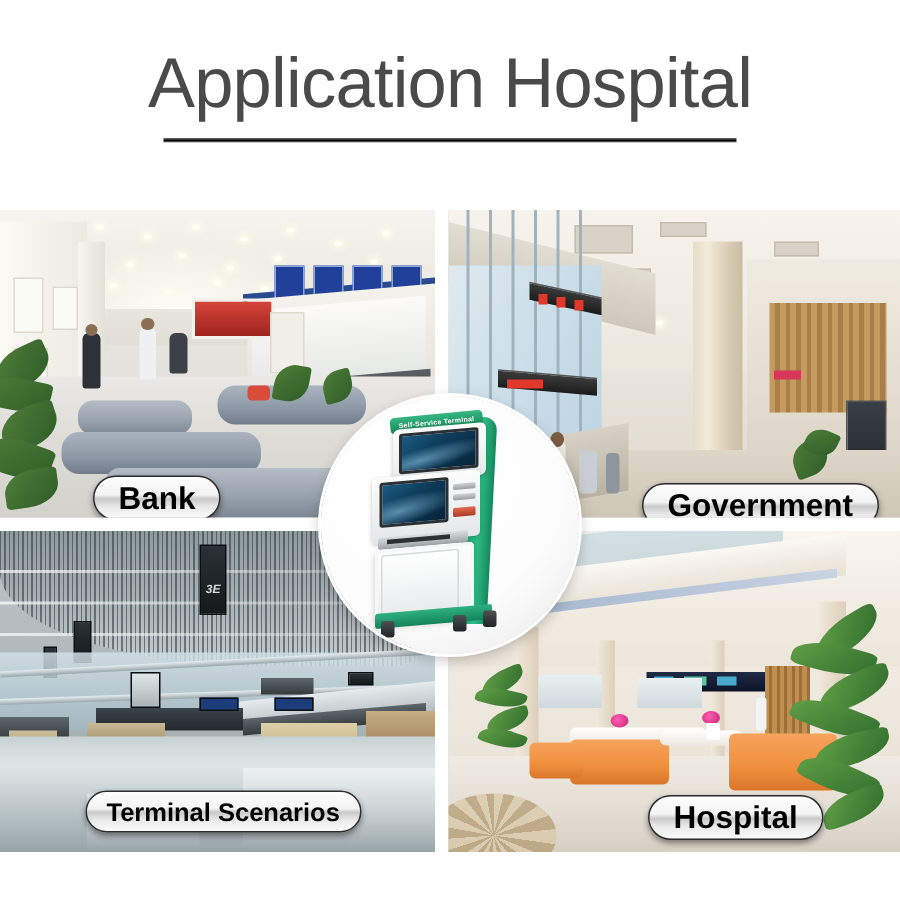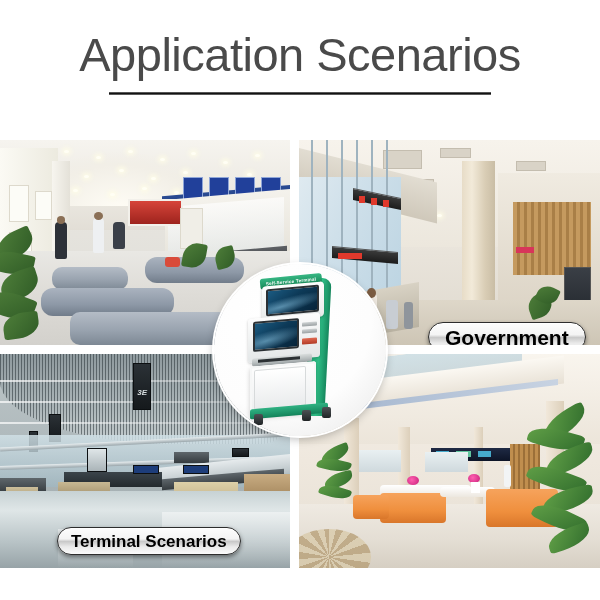--- a/index.html
+++ b/index.html
@@ -237,21 +237,21 @@
   #pill-gov{ left:428px; top:322px; }
   #pill-term{ left:57px; top:527px; }
   #pill-hos{ left:432px; top:530px; }
 </style>
 </head>
 <body>
 
 <div id="page">
 
   <div id="header">
-    <div id="page-title">Application Scenarios</div>
+    <div id="page-title">Application Hospital</div>
     <div id="title-rule"></div>
   </div>
 
   <div id="grid">
 
     <div class="panel tl">
       <div class="scene bank">
         <div class="bk-ceil"></div>
         <div class="bk-ceilarc"></div>
         <div class="dot" style="left:12%;top:7%"></div>
@@ -303,20 +303,21 @@
         <div class="bk-plantL">
           <div class="leaf" style="left:10%;top:8%;width:50%;height:20%;transform:rotate(-25deg)"></div>
           <div class="leaf" style="left:2%;top:24%;width:58%;height:18%;transform:rotate(12deg)"></div>
           <div class="leaf" style="left:16%;top:40%;width:52%;height:22%;transform:rotate(-18deg)"></div>
           <div class="leaf" style="left:0%;top:58%;width:62%;height:20%;transform:rotate(20deg)"></div>
           <div class="leaf" style="left:20%;top:74%;width:48%;height:20%;transform:rotate(-8deg)"></div>
         </div>
         <div class="leaf" style="left:63%;top:50%;width:8%;height:12%;transform:rotate(10deg)"></div>
         <div class="leaf" style="left:74%;top:52%;width:7%;height:10%;transform:rotate(-14deg)"></div>
       </div>
+      <div class="pill" id="pill-bank" style="position:absolute;left:62px;top:177px">Bank</div>
     </div>
 
     <div class="panel tr">
       <div class="scene gov">
         <div class="gv-ceil"></div>
         <div class="gv-vent" style="left:28%;top:5%;width:13%;height:9%"></div>
         <div class="gv-vent" style="left:47%;top:4%;width:10%;height:5%"></div>
         <div class="gv-vent" style="left:24%;top:20%;width:7%;height:5%"></div>
         <div class="gv-vent" style="left:36%;top:19%;width:9%;height:4%"></div>
         <div class="gv-vent" style="left:72%;top:10%;width:10%;height:5%"></div>
@@ -431,20 +432,21 @@
           <div class="hsleaf" style="left:22%;top:2%;width:58%;height:15%;transform:rotate(-30deg)"></div>
           <div class="hsleaf" style="left:8%;top:14%;width:66%;height:14%;transform:rotate(16deg)"></div>
           <div class="hsleaf" style="left:26%;top:28%;width:60%;height:15%;transform:rotate(-20deg)"></div>
           <div class="hsleaf" style="left:6%;top:42%;width:70%;height:14%;transform:rotate(22deg)"></div>
           <div class="hsleaf" style="left:24%;top:56%;width:62%;height:15%;transform:rotate(-12deg)"></div>
           <div class="hsleaf" style="left:12%;top:70%;width:64%;height:14%;transform:rotate(26deg)"></div>
           <div class="hsleaf" style="left:30%;top:84%;width:52%;height:14%;transform:rotate(-18deg)"></div>
         </div>
         <div class="hs-medal"></div>
       </div>
+      <div class="pill" id="pill-hos" style="position:absolute;left:133px;top:176px">Hospital</div>
     </div>
 
   </div>
 
   <div id="kiosk-circle">
     <div id="kiosk">
       <div class="k-spine"></div>
       <div class="k-banner">
         <span>Self-Service Terminal</span>
       </div>

